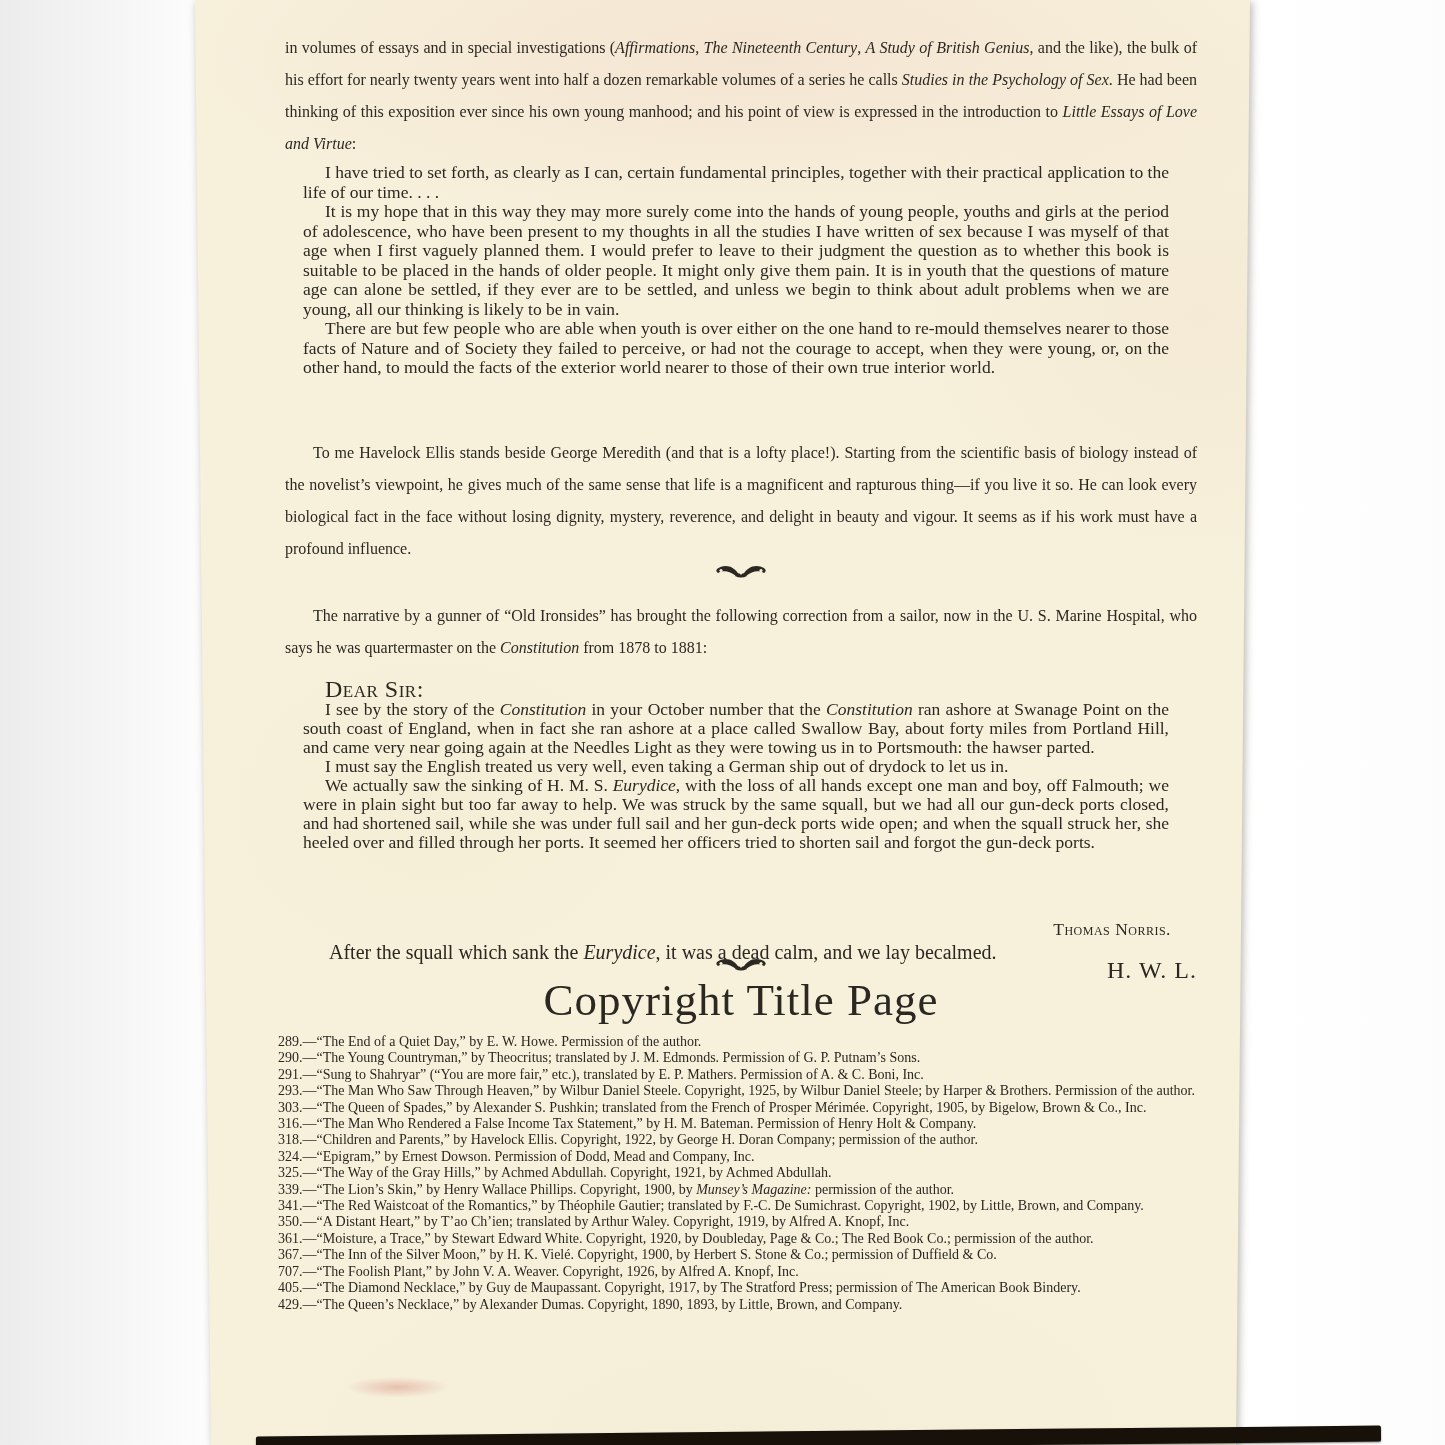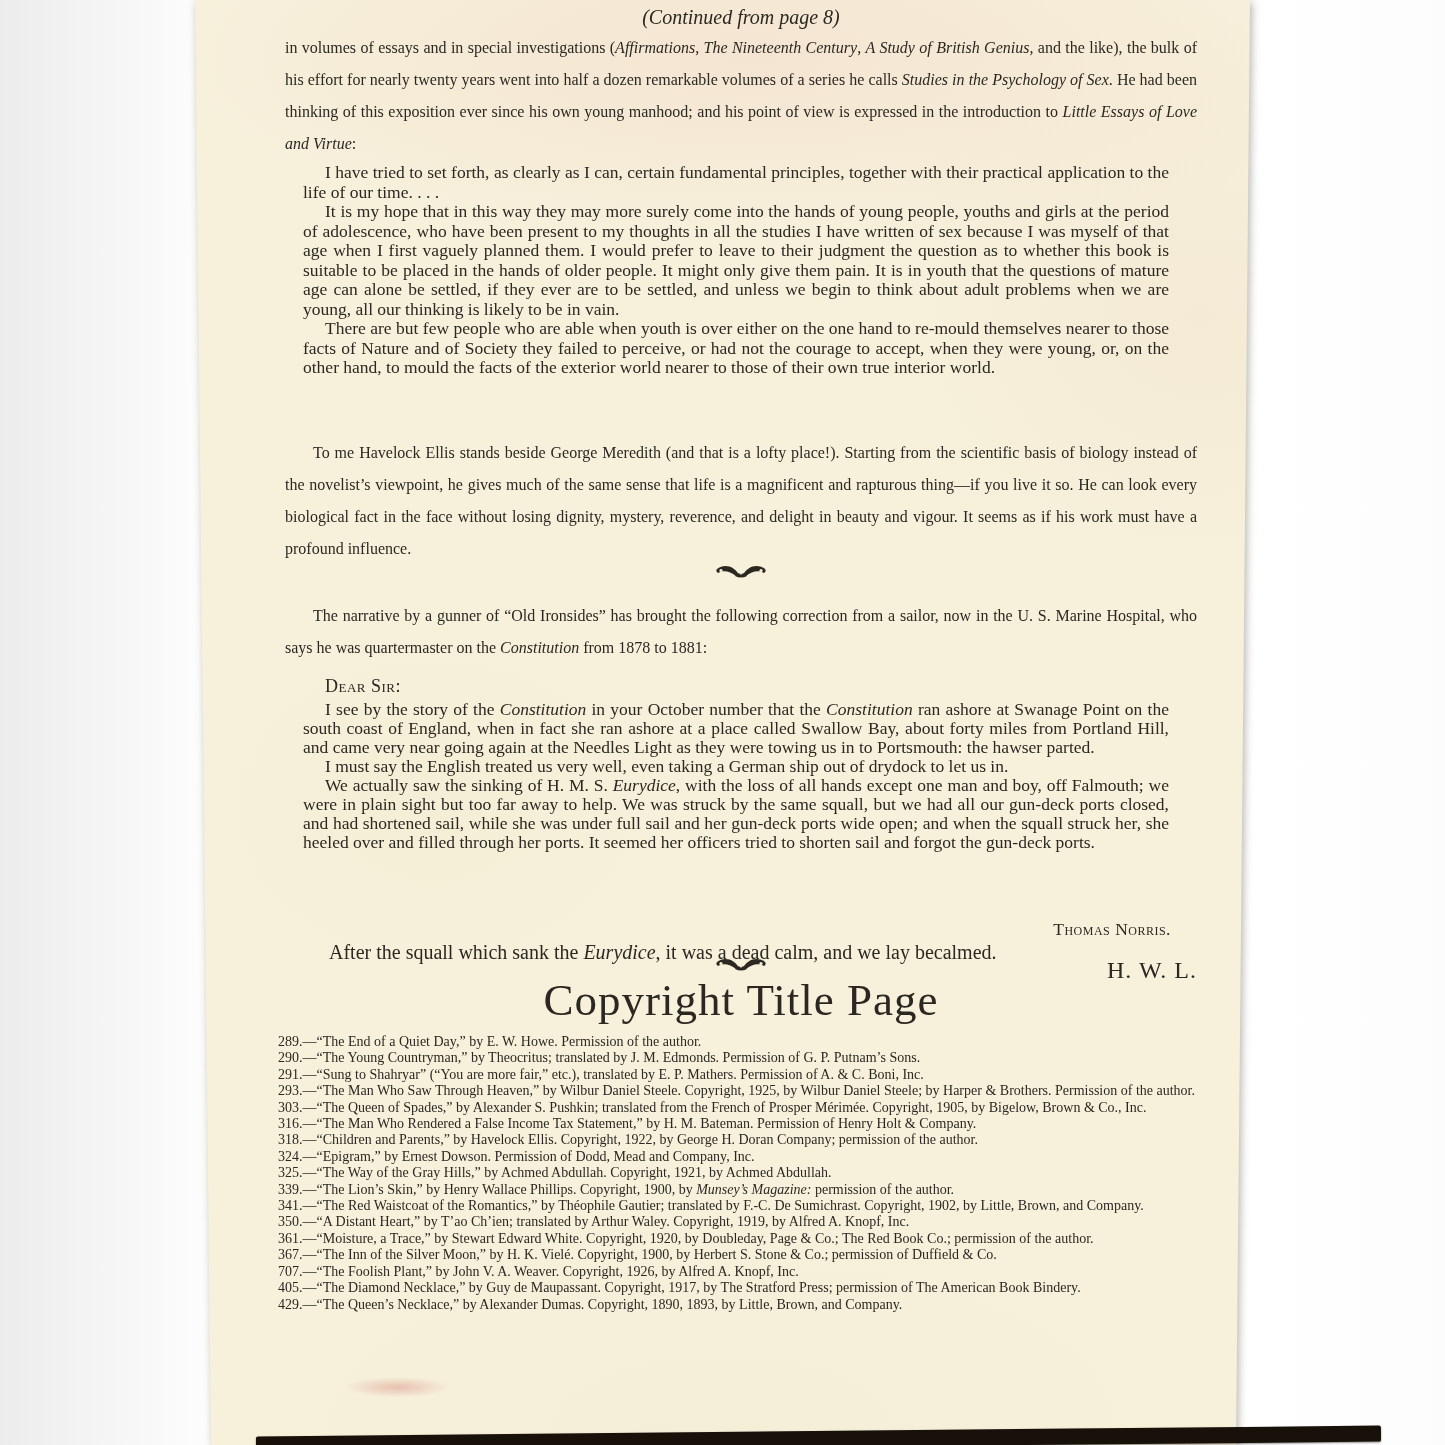--- a/index.html
+++ b/index.html
@@ -35,21 +35,21 @@
     font-style:italic;font-size:20px;}
   .body-p{left:285px;width:912px;font-size:16px;line-height:32px;text-align:justify;}
   .intro{top:32px;}
   .quote-block{left:303px;top:163px;width:866px;font-size:17.5px;line-height:19.5px;text-align:justify;}
   .q-p{text-indent:22px;}
   .conclusion{top:437px;text-indent:28px;}
   .ornament{left:285px;width:912px;text-align:center;}
   .orn1{top:562px;}
   .orn2{top:955px;}
   .narrative{top:600px;text-indent:28px;}
-  .salutation{left:325px;top:676px;font-size:18px;font-variant:small-caps;letter-spacing:.5px;}
+  .salutation{left:325px;top:676px;font-size:24px;font-variant:small-caps;letter-spacing:.5px;}
   .letter-block{left:303px;top:700px;width:866px;font-size:17.5px;line-height:19px;text-align:justify;}
   .signature{left:303px;top:919px;width:868px;text-align:right;
     font-size:17.5px;font-variant:small-caps;letter-spacing:.5px;}
   .aftermath{left:303px;top:941px;width:894px;font-size:20px;text-indent:26px;}
   .initials{left:285px;top:957px;width:912px;text-align:right;font-size:24px;letter-spacing:1px;}
   .heading{left:285px;top:974px;width:912px;text-align:center;
     font-size:45px;font-weight:normal;letter-spacing:1px;}
   .entries{left:278px;top:1034px;width:917px;font-size:14px;line-height:16.4px;text-align:justify;}
   .entry{padding-left:40px;text-indent:-40px;}
   .fleuron{display:inline-block;vertical-align:middle;}
@@ -57,21 +57,20 @@
 </head>
 <body>
 
 <div class="scan">
   <div class="paper-wrap">
     <div class="paper"></div>
   </div>
 
   <div class="content">
 
-    <p class="abs note">(Continued from page 8)</p>
 
     <p class="abs body-p intro"><span>in volumes of essays and in special investigations (</span><i>Affirmations</i><span>, </span><i>The Nineteenth Century</i><span>, </span><i>A Study of British Genius</i><span>, and the like), the bulk of his effort for nearly twenty years went into half a dozen remarkable volumes of a series he calls </span><i>Studies in the Psychology of Sex</i><span>. He had been thinking of this exposition ever since his own young manhood; and his point of view is expressed in the introduction to </span><i>Little Essays of Love and Virtue</i><span>:</span></p>
 
     <div class="abs quote-block">
         <p class="q-p"><span>I have tried to set forth, as clearly as I can, certain fundamental principles, together with their practical application to the life of our time. . . .</span></p>
         <p class="q-p"><span>It is my hope that in this way they may more surely come into the hands of young people, youths and girls at the period of adolescence, who have been present to my thoughts in all the studies I have written of sex because I was myself of that age when I first vaguely planned them. I would prefer to leave to their judgment the question as to whether this book is suitable to be placed in the hands of older people. It might only give them pain. It is in youth that the questions of mature age can alone be settled, if they ever are to be settled, and unless we begin to think about adult problems when we are young, all our thinking is likely to be in vain.</span></p>
         <p class="q-p"><span>There are but few people who are able when youth is over either on the one hand to re-mould themselves nearer to those facts of Nature and of Society they failed to perceive, or had not the courage to accept, when they were young, or, on the other hand, to mould the facts of the exterior world nearer to those of their own true interior world.</span></p>
       </div>
 
     <p class="abs body-p conclusion"><span>To me Havelock Ellis stands beside George Meredith (and that is a lofty place!). Starting from the scientific basis of biology instead of the novelist’s viewpoint, he gives much of the same sense that life is a magnificent and rapturous thing—if you live it so. He can look every biological fact in the face without losing dignity, mystery, reverence, and delight in beauty and vigour. It seems as if his work must have a profound influence.</span></p>

